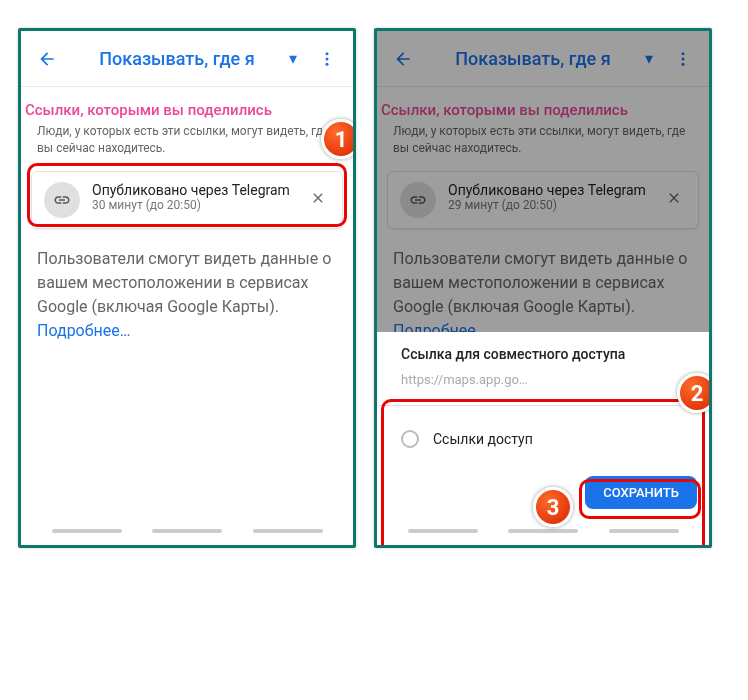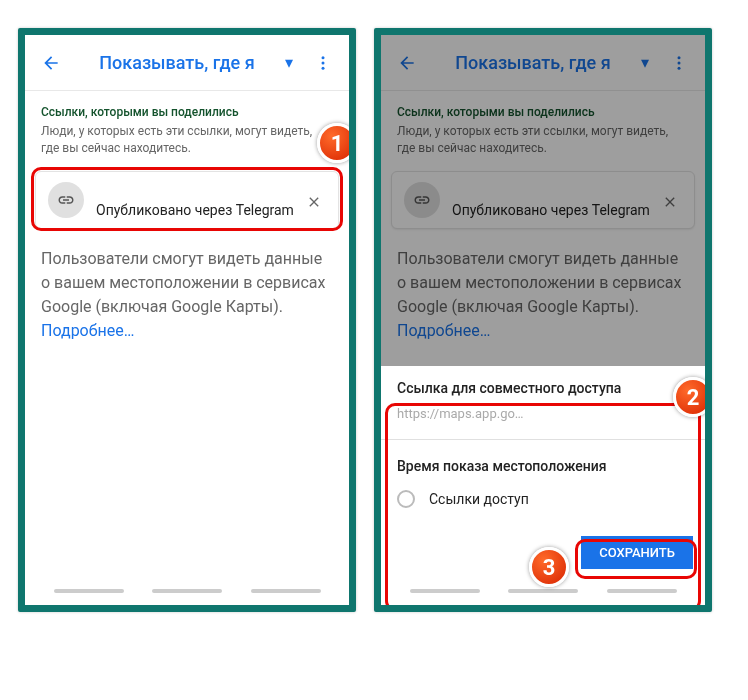--- a/index.html
+++ b/index.html
@@ -1,60 +1,60 @@
 <!DOCTYPE html>
 <html><head>
   <meta charset="utf-8">
   <style>
     * { box-sizing: border-box; margin: 0; padding: 0; }
     body { font-family: Roboto, Arial, sans-serif; background: #fff; width: 748px; height: 700px; display: flex; padding: 28px 18px; gap: 18px; }
-    .phone { width: 338px; height: 584px; border: 7px solid #0f766e; border-radius: 2px; background: #fff; position: relative; overflow: hidden; box-shadow: 0 0 3px rgba(0,0,0,0.2); }
+    .phone { width: 338px; height: 520px; border: 3px solid #0f766e; border-radius: 2px; background: #fff; position: relative; overflow: hidden; box-shadow: 0 0 3px rgba(0,0,0,0.2); }
     .phone.dimmed .screen-content { filter: brightness(0.62); pointer-events: none; }
     .screen-content { position: absolute; inset: 0; background: #fff; }
     .header { height: 56px; display: flex; align-items: center; padding: 0 8px; border-bottom: 1px solid #e8e8e8; }
     .back-btn { width: 36px; height: 36px; display: flex; align-items: center; justify-content: center; color: #1a73e8; }
     .title-wrap { flex: 1; text-align: center; }
     .title { color: #1a73e8; font-size: 18px; font-weight: 500; }
     .spinner { width: 20px; color: #1a73e8; }
     .more-btn { width: 36px; height: 36px; display: flex; align-items: center; justify-content: center; color: #1a73e8; }
-    .section-title { font-size: 12px; font-weight: 500; color: #14532d; padding: 14px 16px 4px; }
+    .section-title { font-size: 15px; font-weight: 500; color: #ec4899; padding: 14px 4px 4px; }
     .section-sub { font-size: 12px; color: #666; padding: 0 16px 10px; line-height: 1.4; }
-    .card { margin: 4px 10px; background: #fff; border: 1px solid #e3e3e3; border-radius: 6px; display: flex; align-items: flex-end; padding: 10px 8px 10px 12px; box-shadow: 0 1px 2px rgba(0,0,0,0.08); }
+    .card { margin: 4px 10px; background: #fff; border: 1px solid #e3e3e3; border-radius: 6px; display: flex; align-items: flex-start; padding: 10px 8px 10px 12px; box-shadow: 0 1px 2px rgba(0,0,0,0.08); }
     .link-icon { width: 36px; height: 36px; border-radius: 50%; background: #e0e0e0; display: flex; align-items: center; justify-content: center; color: #555; margin-right: 12px; flex-shrink: 0; }
     .card-text { flex: 1; }
     .card-title { font-size: 14px; color: #222; }
     .card-sub { font-size: 12px; color: #777; }
     .x-btn { width: 32px; height: 32px; display: flex; align-items: center; justify-content: center; color: #666; }
     .info { font-size: 16px; color: #666; padding: 14px 16px; line-height: 1.5; }
     .info .link { color: #1a73e8; }
     .navbar { position: absolute; bottom: 4px; left: 0; right: 0; height: 20px; display: flex; justify-content: space-evenly; align-items: center; }
     .navkey { width: 70px; height: 4px; background: #ccc; border-radius: 2px; }
     
     .highlight-red { position: absolute; border: 3px solid #e80604; border-radius: 10px; pointer-events: none; z-index: 10; }
     .badge { position: absolute; width: 40px; height: 40px; border-radius: 50%; background: radial-gradient(circle at 35% 30%, #ff6a2a, #d82400); border: 3px solid #fff; box-shadow: 0 0 4px rgba(0,0,0,0.4); color: #fff; font-weight: bold; font-size: 22px; display: flex; align-items: center; justify-content: center; z-index: 20; }
     
     .bottom-sheet { position: absolute; left: 0; right: 0; bottom: 0; background: #fff; z-index: 5; padding-bottom: 28px; }
-    .sheet-section { padding: 14px 16px; }
+    .sheet-section { padding: 14px 24px; }
     .sheet-title { font-size: 14px; font-weight: 500; color: #222; margin-bottom: 10px; }
     .link-row { display: flex; align-items: center; justify-content: space-between; }
     .link-url { font-size: 13px; color: #aaa; }
     .copy-btn { font-size: 13px; font-weight: 500; color: #1a73e8; }
     .divider { height: 1px; background: #e0e0e0; margin: 4px 0; }
     .radio-row { display: flex; align-items: center; padding: 6px 0; }
     .radio { width: 18px; height: 18px; border: 2px solid #bbb; border-radius: 50%; margin-right: 14px; position: relative; }
     .radio.checked { border-color: #1a73e8; }
     .radio.checked::after { content: ''; position: absolute; inset: 3px; background: #1a73e8; border-radius: 50%; }
     .radio-text { flex: 1; }
     .radio-label { font-size: 14px; color: #222; }
     .radio-sub { font-size: 11px; color: #999; }
     .controls { display: flex; align-items: center; gap: 8px; }
     .minus { width: 38px; height: 38px; background: #e3e3e3; display: flex; align-items: center; justify-content: center; color: #1a73e8; border-radius: 2px; font-size: 22px; }
     .plus { width: 24px; height: 24px; background: #1a73e8; border-radius: 50%; color: #fff; display: flex; align-items: center; justify-content: center; font-size: 16px; font-weight: bold; }
     .save-row { text-align: right; padding: 8px 12px; }
-    .save-btn { display: inline-block; background: #1a73e8; color: #fff; font-size: 13px; font-weight: 500; padding: 9px 18px; border-radius: 0; }
+    .save-btn { display: inline-block; background: #1a73e8; color: #fff; font-size: 13px; font-weight: 500; padding: 9px 18px; border-radius: 8px; }
   </style>
 </head>
 <body>
 
 <div class="phone">
   <div class="screen-content">
     <div class="header">
       <div class="back-btn">
         <svg width="20" height="20" viewBox="0 0 24 24">
             <path fill="currentColor" d="M20 11H7.8l5.6-5.6L12 4l-8 8 8 8 1.4-1.4L7.8 13H20z"></path>
@@ -75,20 +75,21 @@
     <div class="section-title">Ссылки, которыми вы поделились</div>
     <div class="section-sub">Люди, у которых есть эти ссылки, могут видеть, где вы сейчас находитесь.</div>
     <div class="card">
       <div class="link-icon">
         <svg width="18" height="18" viewBox="0 0 24 24">
             <path fill="currentColor" d="M3.9 12c0-1.7 1.4-3.1 3.1-3.1h4V7H7c-2.8 0-5 2.2-5 5s2.2 5 5 5h4v-1.9H7c-1.7 0-3.1-1.4-3.1-3.1zM8 13h8v-2H8v2zm9-6h-4v1.9h4c1.7 0 3.1 1.4 3.1 3.1s-1.4 3.1-3.1 3.1h-4V17h4c2.8 0 5-2.2 5-5s-2.2-5-5-5z"></path>
           </svg>
       </div>
       <div class="card-text">
         <div class="card-title">Опубликовано через Telegram</div>
+        <div class="card-sub">30 минут (до 20:50)</div>
       </div>
       <div class="x-btn">
         <svg width="16" height="16" viewBox="0 0 24 24">
             <path fill="currentColor" d="M19 6.4L17.6 5 12 10.6 6.4 5 5 6.4 10.6 12 5 17.6 6.4 19 12 13.4 17.6 19 19 17.6 13.4 12z"></path>
           </svg>
       </div>
     </div>
     <div class="info">
       <span>Пользователи смогут видеть данные о вашем местоположении в сервисах Google (включая Google Карты). </span><span class="link">Подробнее…</span>
     </div>
@@ -125,20 +126,21 @@
     <div class="section-title">Ссылки, которыми вы поделились</div>
     <div class="section-sub">Люди, у которых есть эти ссылки, могут видеть, где вы сейчас находитесь.</div>
     <div class="card">
       <div class="link-icon">
         <svg width="18" height="18" viewBox="0 0 24 24">
             <path fill="currentColor" d="M3.9 12c0-1.7 1.4-3.1 3.1-3.1h4V7H7c-2.8 0-5 2.2-5 5s2.2 5 5 5h4v-1.9H7c-1.7 0-3.1-1.4-3.1-3.1zM8 13h8v-2H8v2zm9-6h-4v1.9h4c1.7 0 3.1 1.4 3.1 3.1s-1.4 3.1-3.1 3.1h-4V17h4c2.8 0 5-2.2 5-5s-2.2-5-5-5z"></path>
           </svg>
       </div>
       <div class="card-text">
         <div class="card-title">Опубликовано через Telegram</div>
+        <div class="card-sub">29 минут (до 20:50)</div>
       </div>
       <div class="x-btn">
         <svg width="16" height="16" viewBox="0 0 24 24">
             <path fill="currentColor" d="M19 6.4L17.6 5 12 10.6 6.4 5 5 6.4 10.6 12 5 17.6 6.4 19 12 13.4 17.6 19 19 17.6 13.4 12z"></path>
           </svg>
       </div>
     </div>
     <div class="info">
       <span>Пользователи смогут видеть данные о вашем местоположении в сервисах Google (включая Google Карты). </span><span class="link">Подробнее…</span>
     </div>
@@ -146,21 +148,20 @@
 
   <div class="bottom-sheet">
     <div class="sheet-section">
       <div class="sheet-title">Ссылка для совместного доступа</div>
       <div class="link-row">
         <span class="link-url">https://maps.app.go…</span>
       </div>
     </div>
     <div class="divider"></div>
     <div class="sheet-section">
-      <div class="sheet-title">Время показа местоположения</div>
       <div class="radio-row">
         <div class="radio"></div>
         <div class="radio-text">
           <div class="radio-label">Ссылки доступ</div>
         </div>
       </div>
     </div>
     <div class="save-row">
       <span class="save-btn">СОХРАНИТЬ</span>
     </div>

